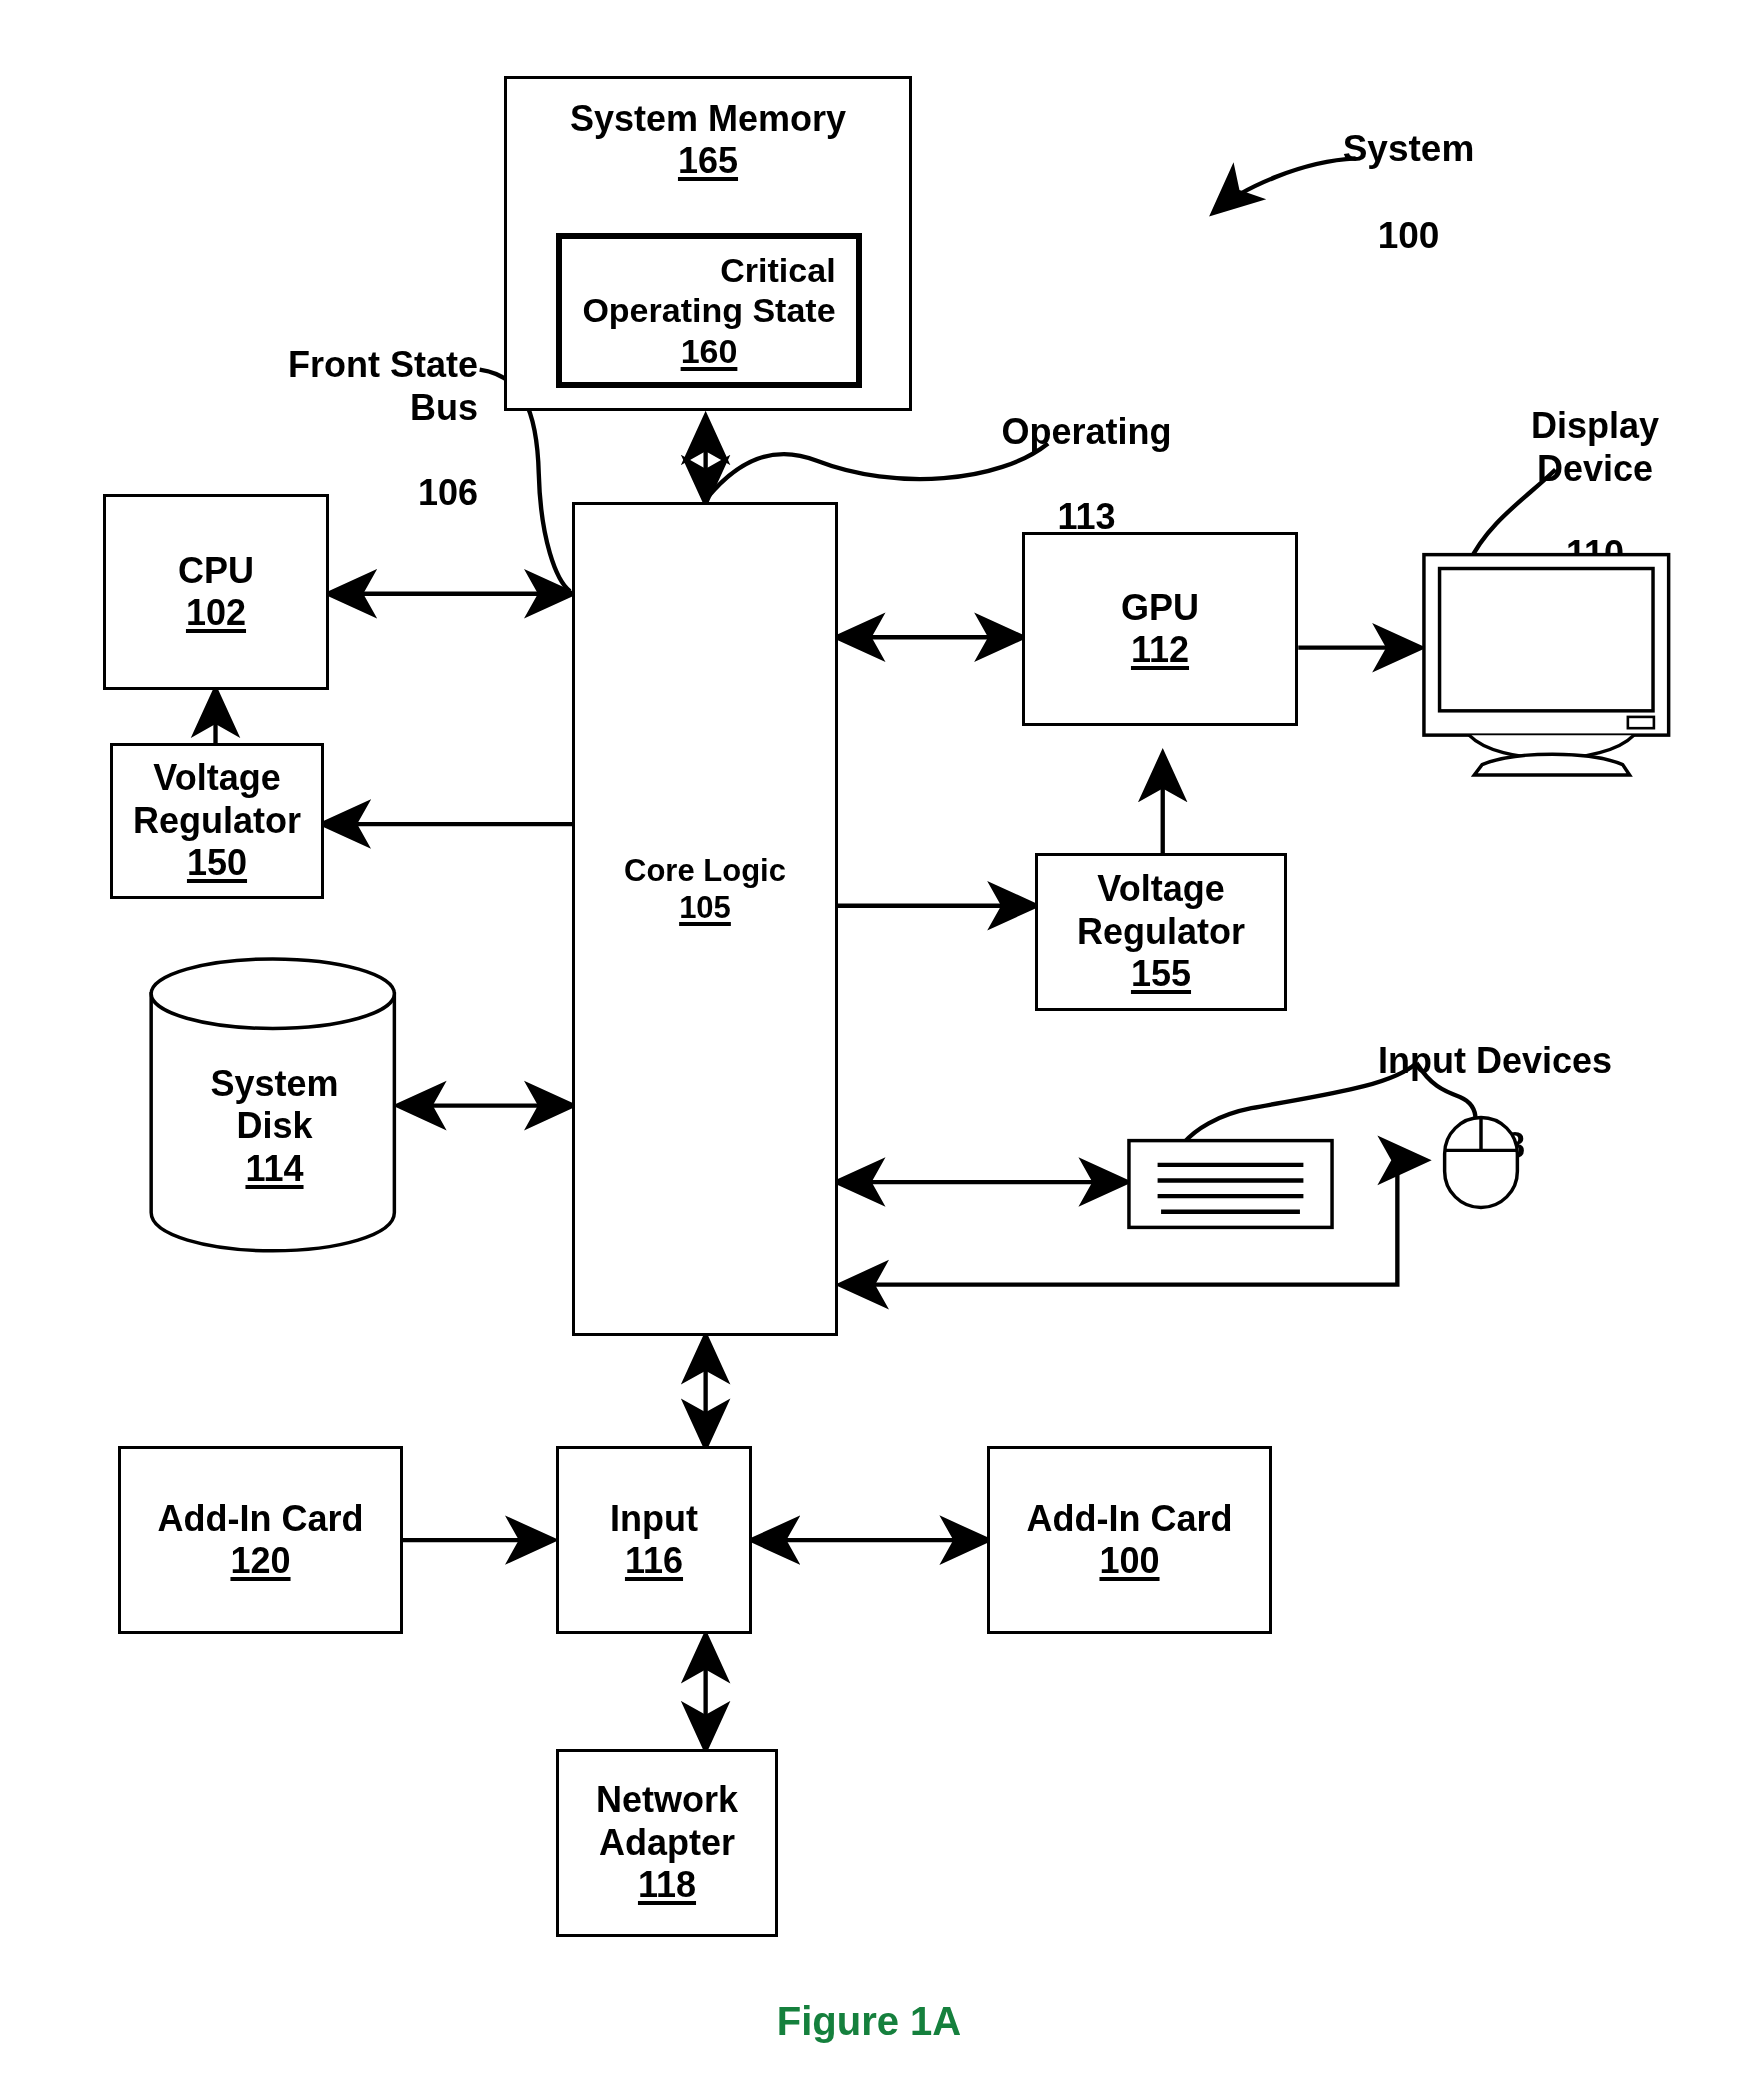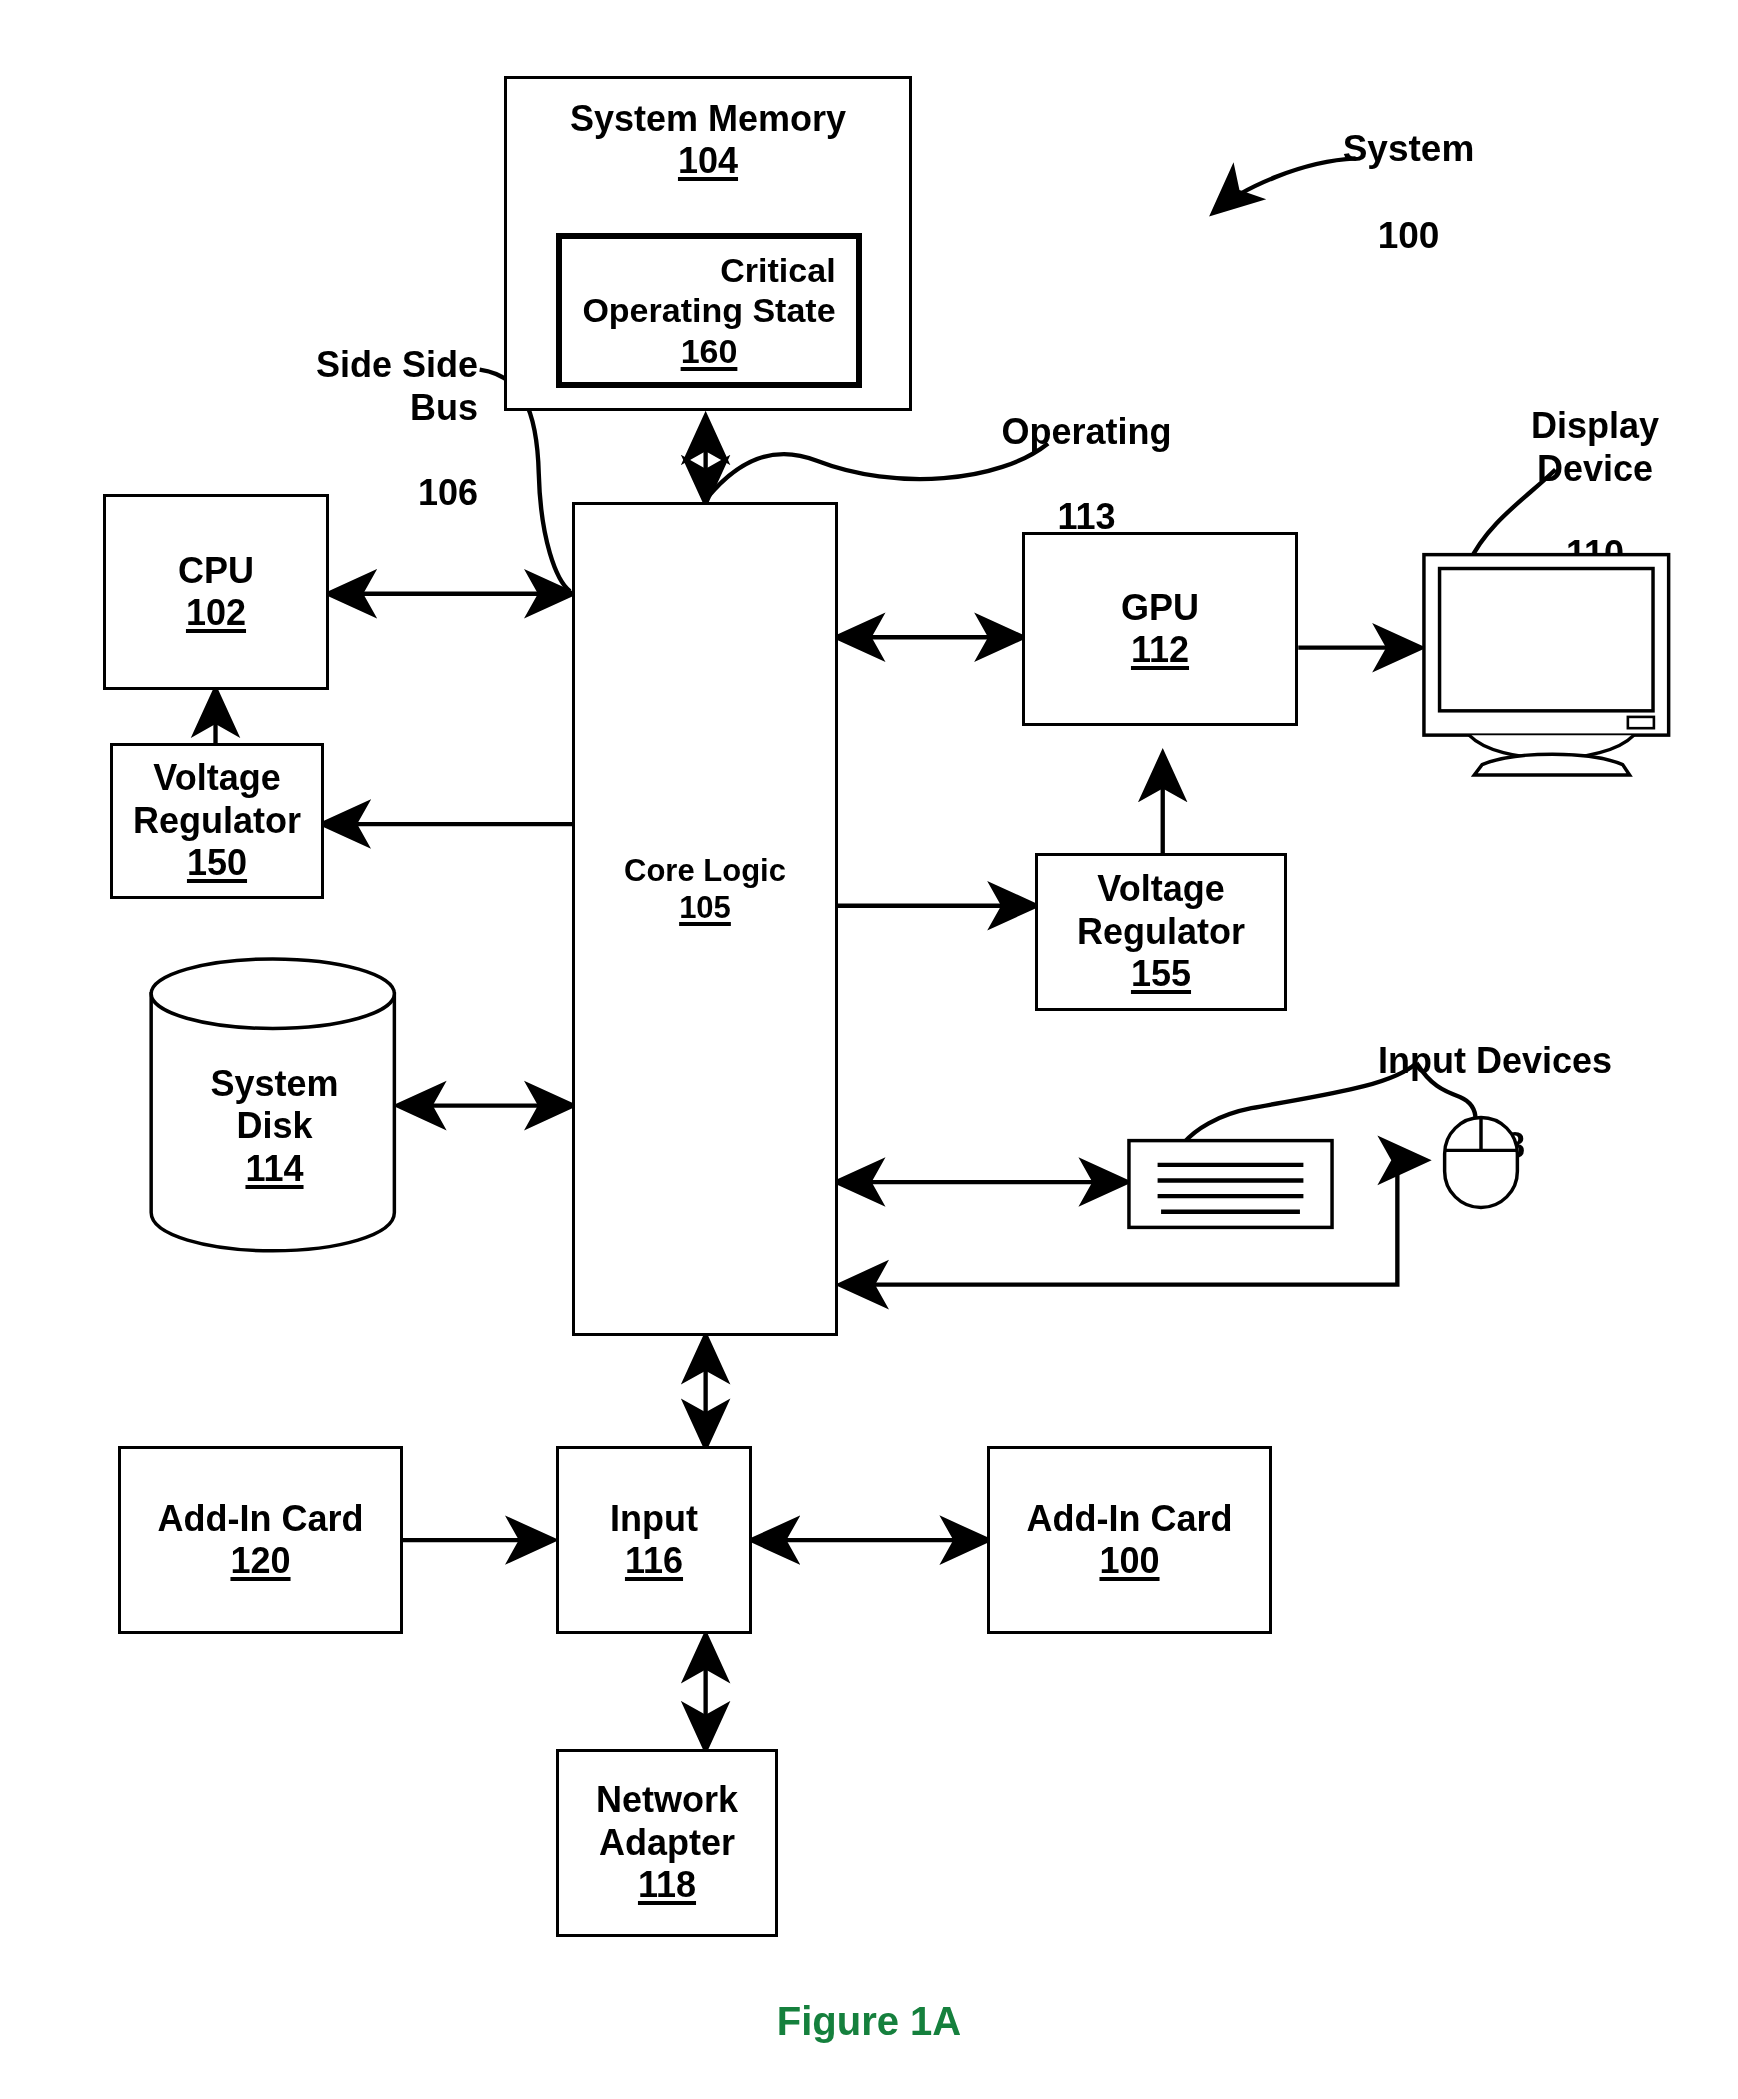--- a/index.html
+++ b/index.html
@@ -149,31 +149,31 @@
     </g>
   </svg>
 
   <div class="label" style="left:1304px; top:83px; width:209px; font-size:37px;">
     <span>System</span><br>
     <span>100</span>
   </div>
 
   <div class="box" style="left:504px; top:76px; width:408px; height:335px; font-size:36px; justify-content:flex-start; padding-top:19px;">
     <span class="ttl">System Memory</span>
-    <span class="num">104</span>
+    <span class="num">165</span>
   </div>
 
   <div class="box thick" style="left:556px; top:233px; width:306px; height:155px; font-size:34px; white-space:pre-line;">
     <span class="ttl">Critical
 Operating State</span>
     <span class="num">160</span>
   </div>
 
   <div class="label right" style="left:217px; top:302px; width:261px; font-size:36px;">
-    <span>Side Side
+    <span>Front State
 Bus</span><span> </span><br>
     <span>106</span>
   </div>
 
   <div class="label" style="left:956px; top:369px; width:261px; font-size:36px;">
     <span>Operating</span><br>
     <span>113</span>
   </div>
 
   <div class="label" style="left:1477px; top:363px; width:236px; font-size:36px; white-space:pre-line;">

